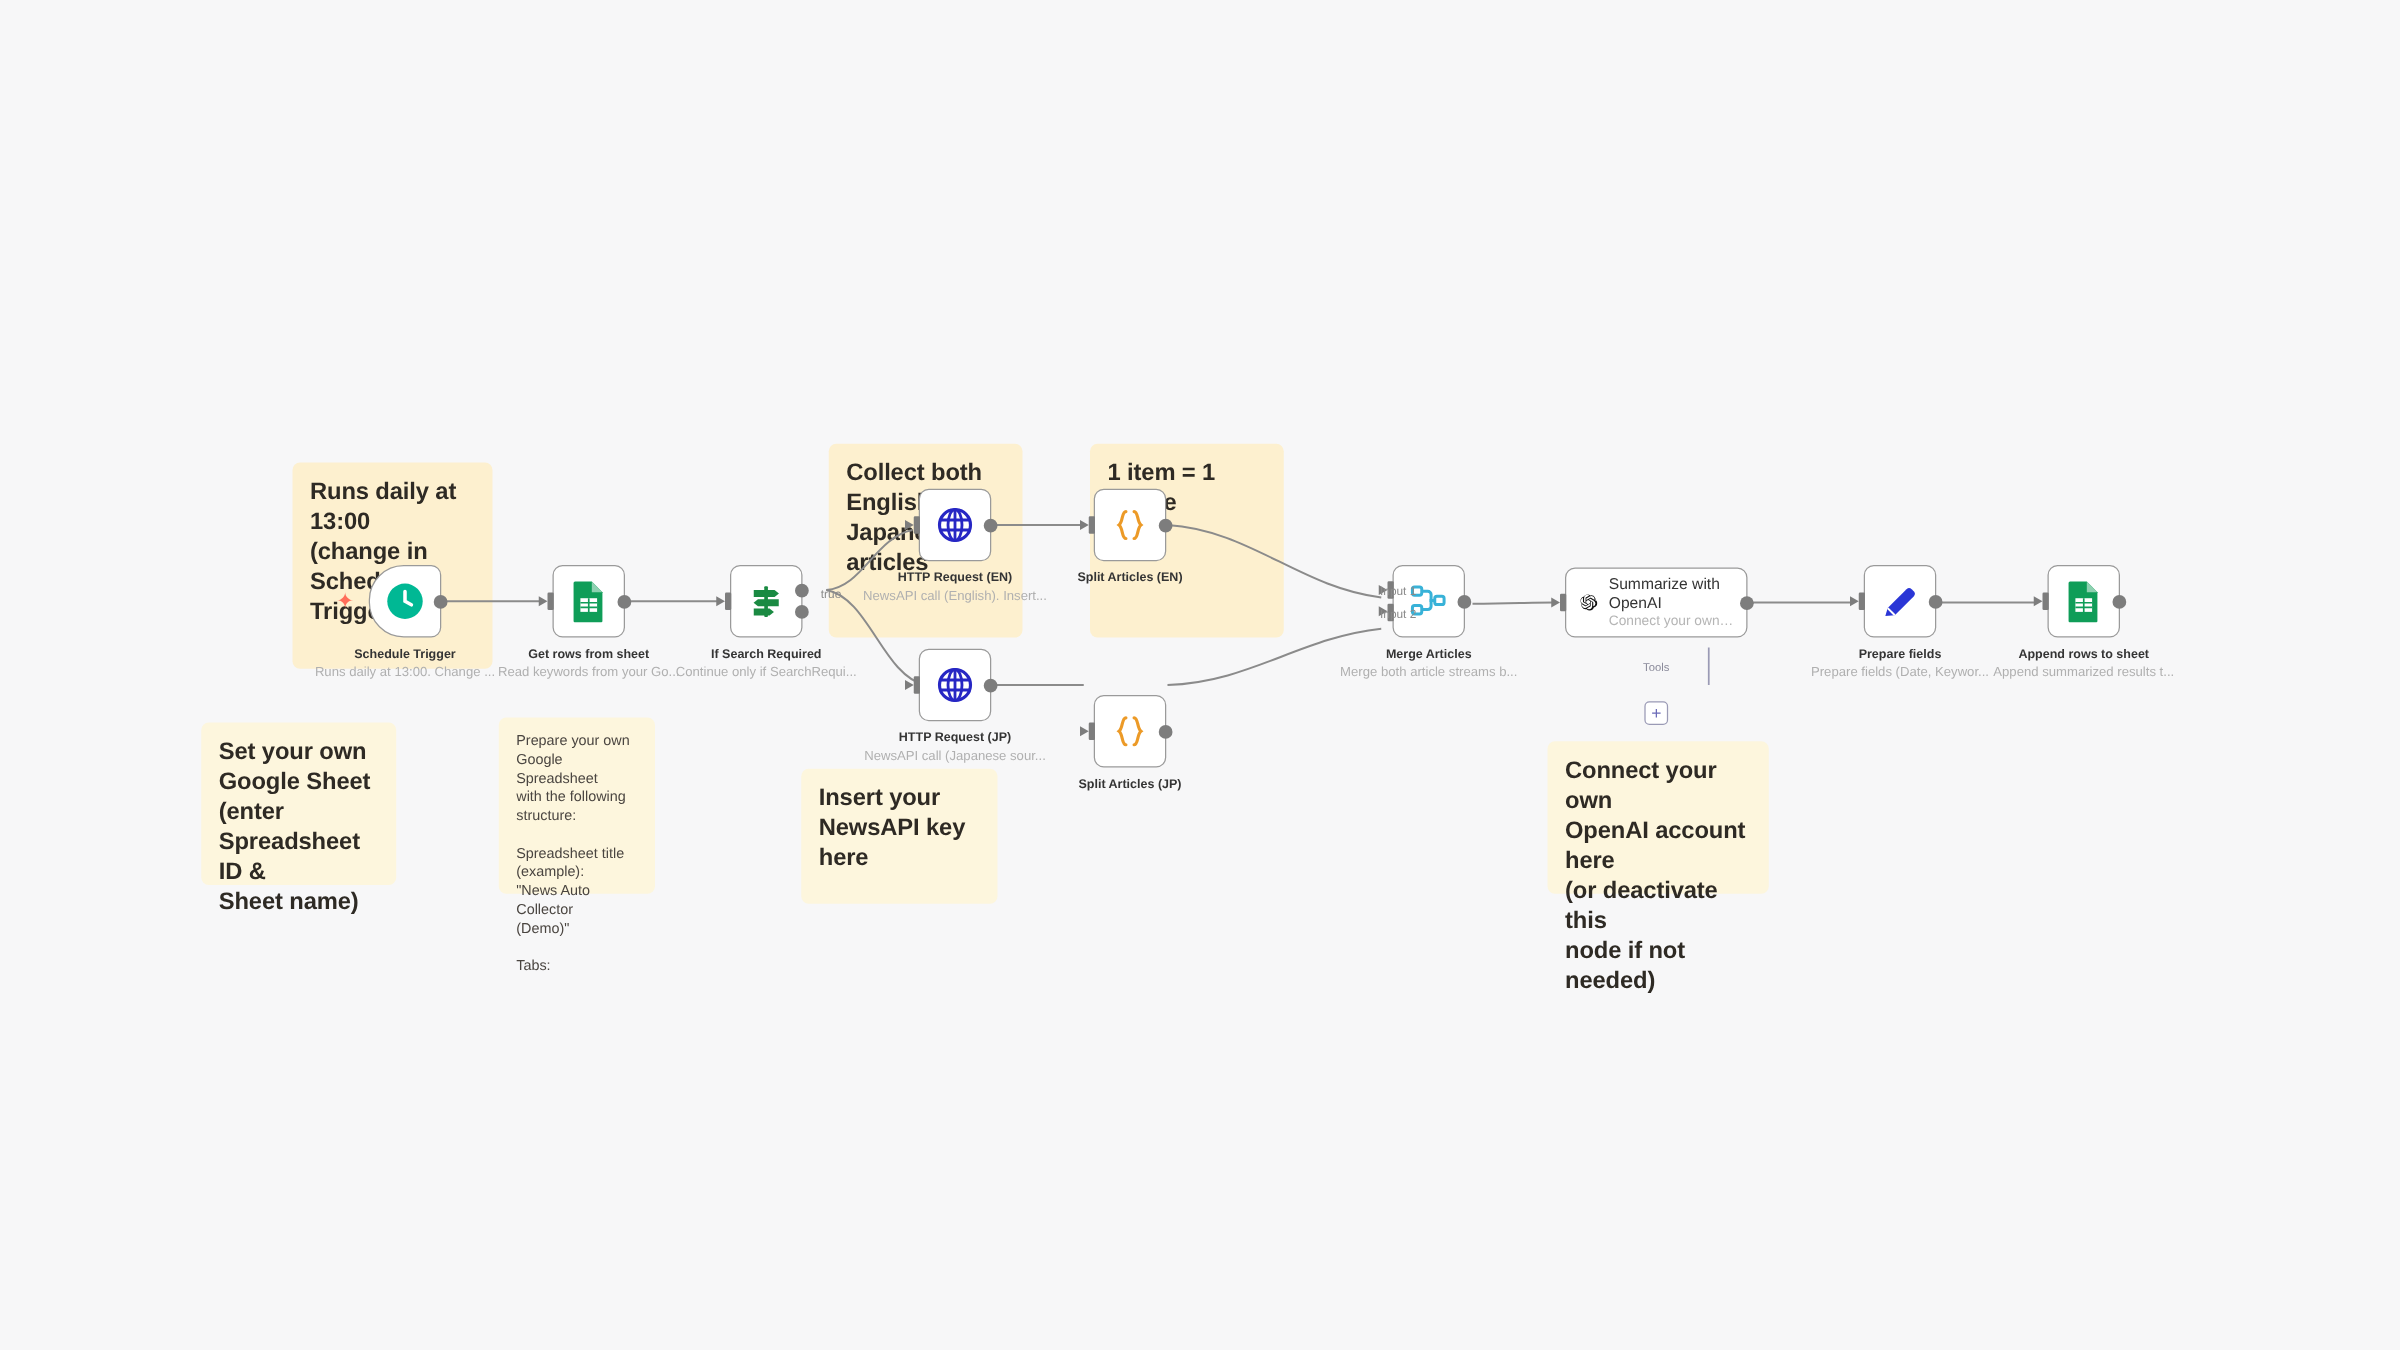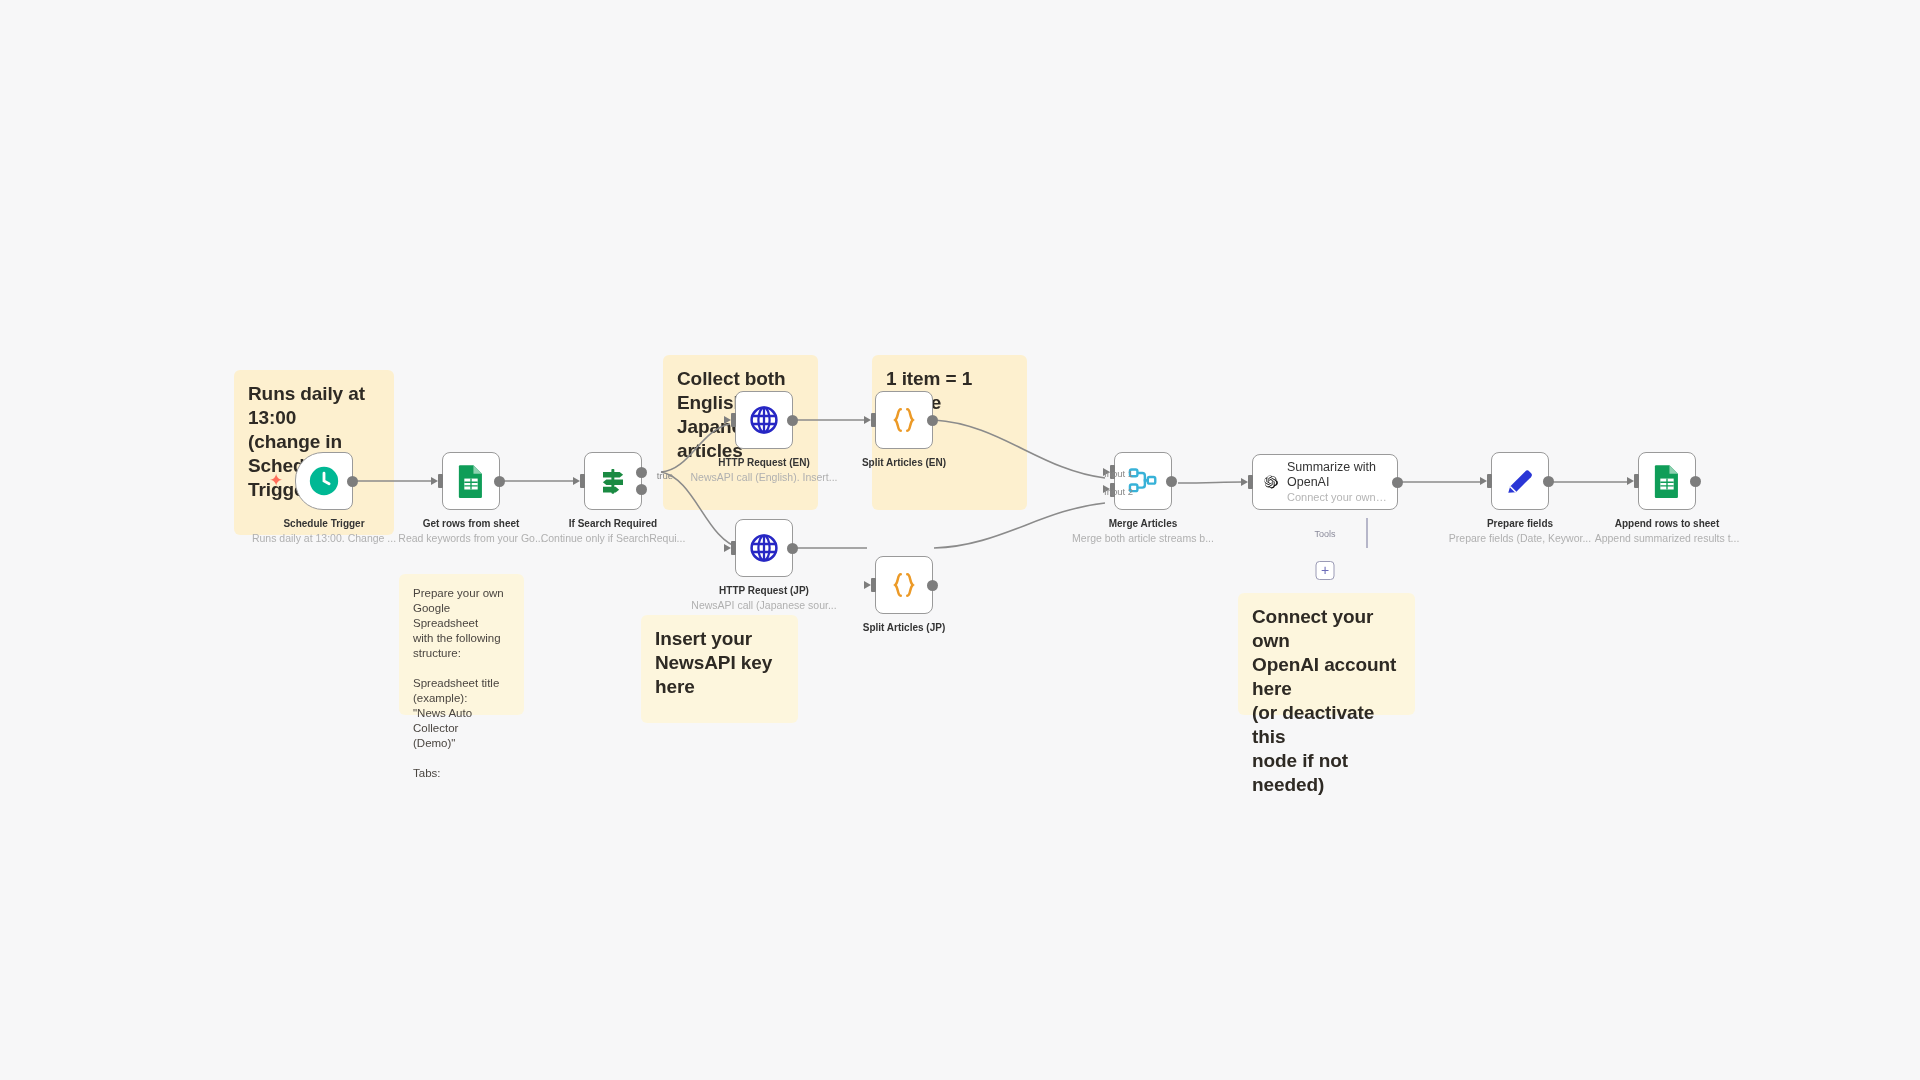--- a/index.html
+++ b/index.html
@@ -411,20 +411,27 @@
         <path d="M6.5 15 h11 M6.5 18 h11 M12 12 v9" stroke="#0f9d58" stroke-width="1.1"></path>
       </svg>
       <span class="port-out"></span>
     </div>
     <div class="caption">
       <div class="title">Append rows to sheet</div>
       <div class="subtitle">Append summarized results t...</div>
     </div>
   </div>
 
+  <div class="sticky" style="left:161px; top:578px; width:156px; height:130px;">
+    <div class="hdr">Set your own
+Google Sheet
+(enter
+Spreadsheet ID &amp;
+Sheet name)</div>
+  </div>
 
   <div class="sticky" style="left:399px; top:574px; width:125px; height:141px;">
     <div class="body">Prepare your own
 Google Spreadsheet
 with the following
 structure:
 
 Spreadsheet title
 (example):
 "News Auto Collector

